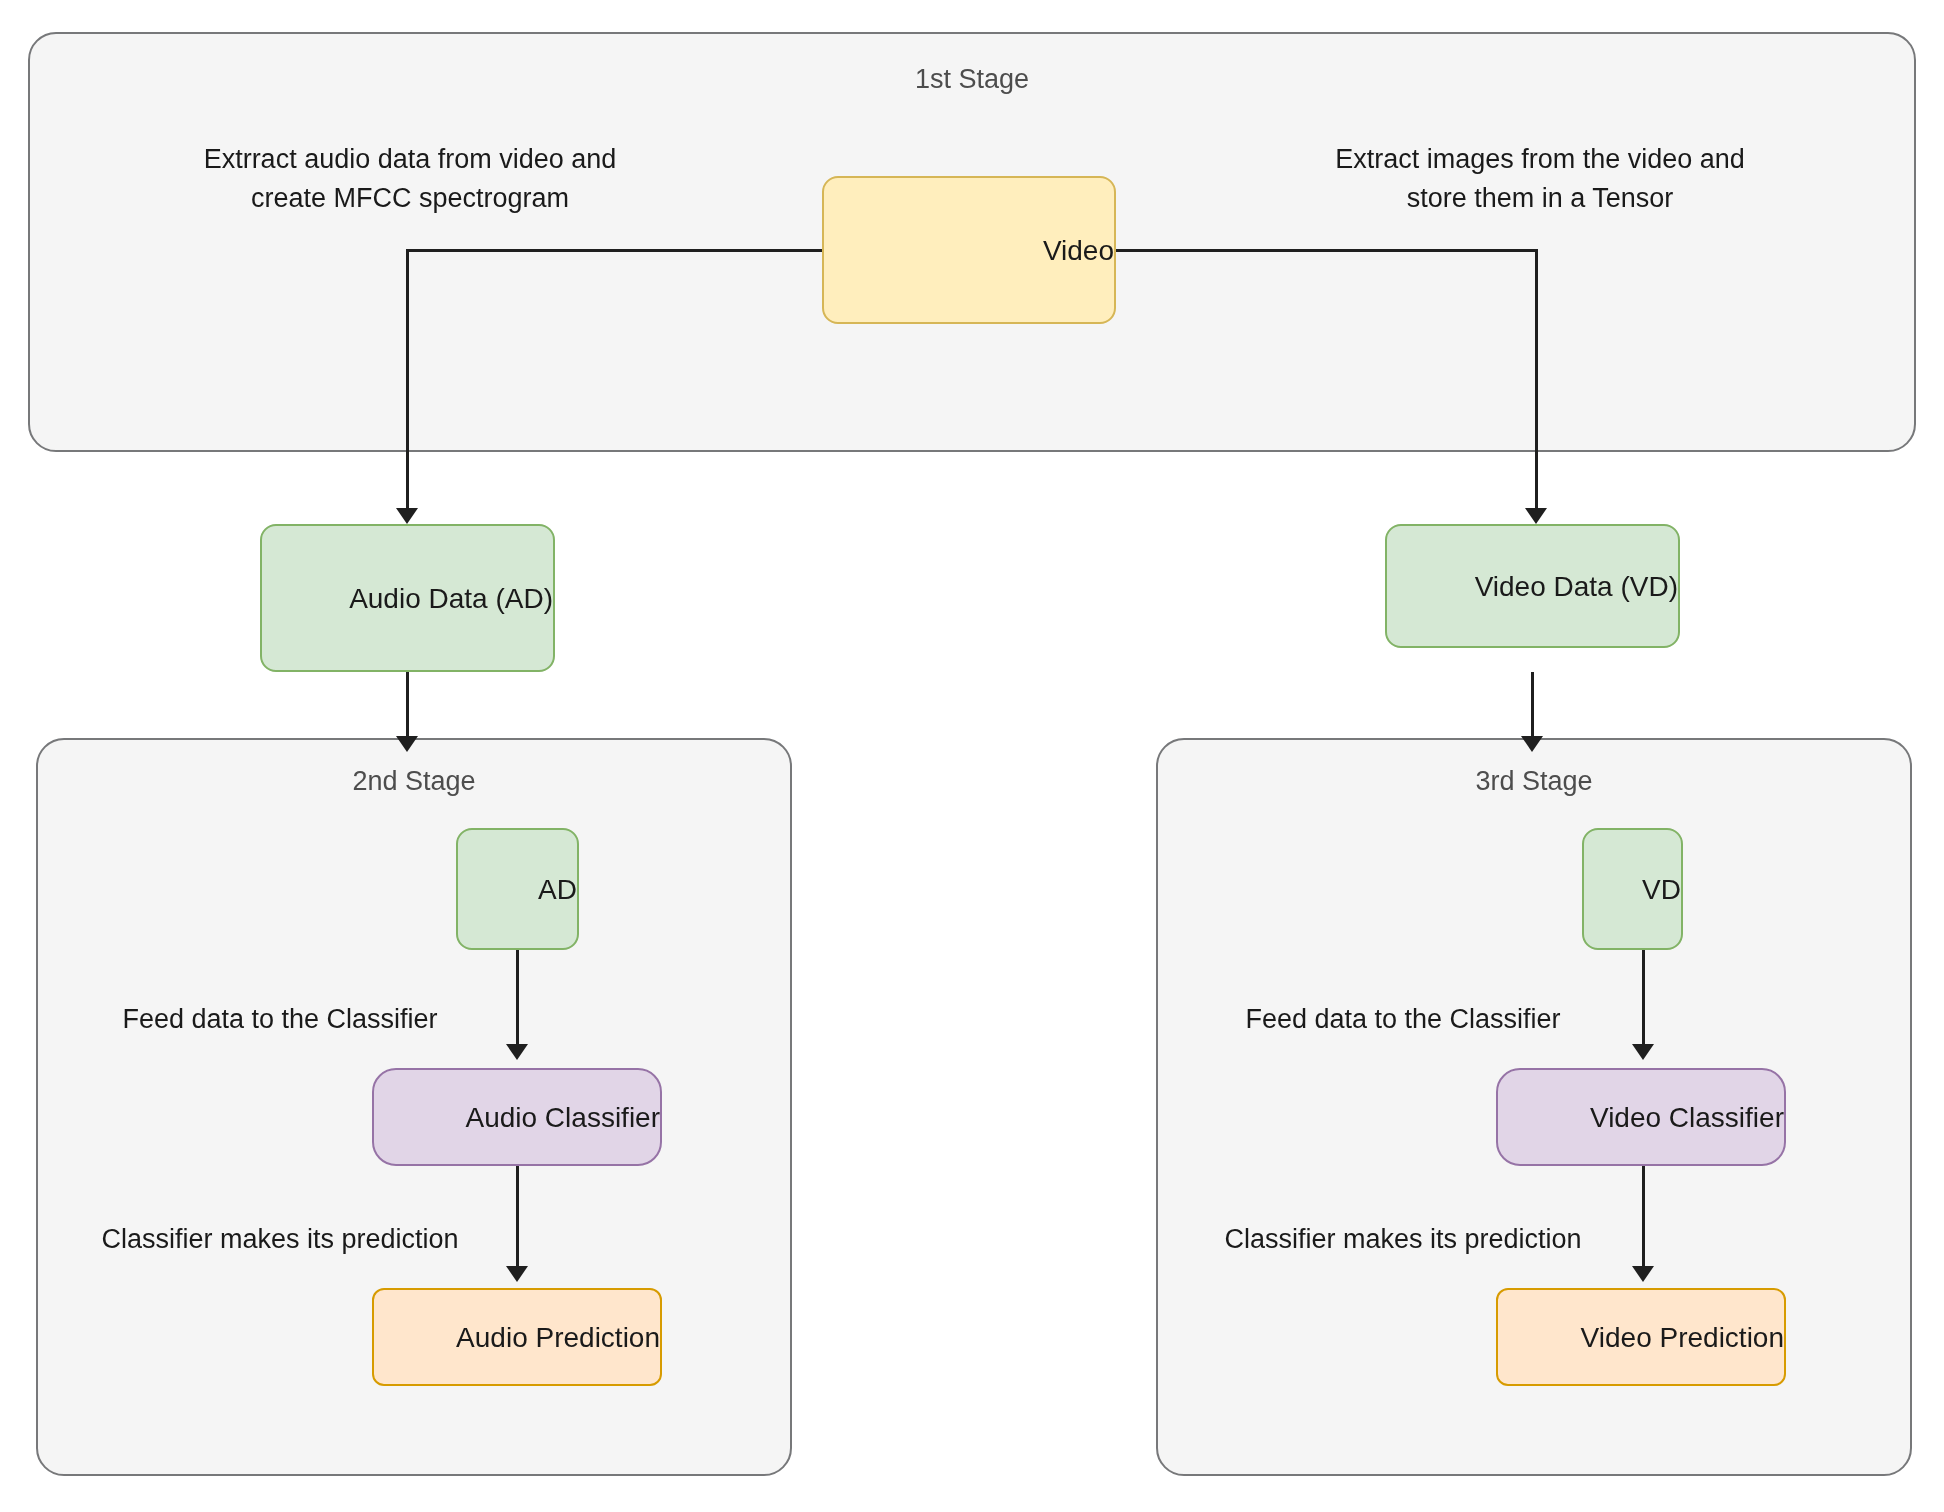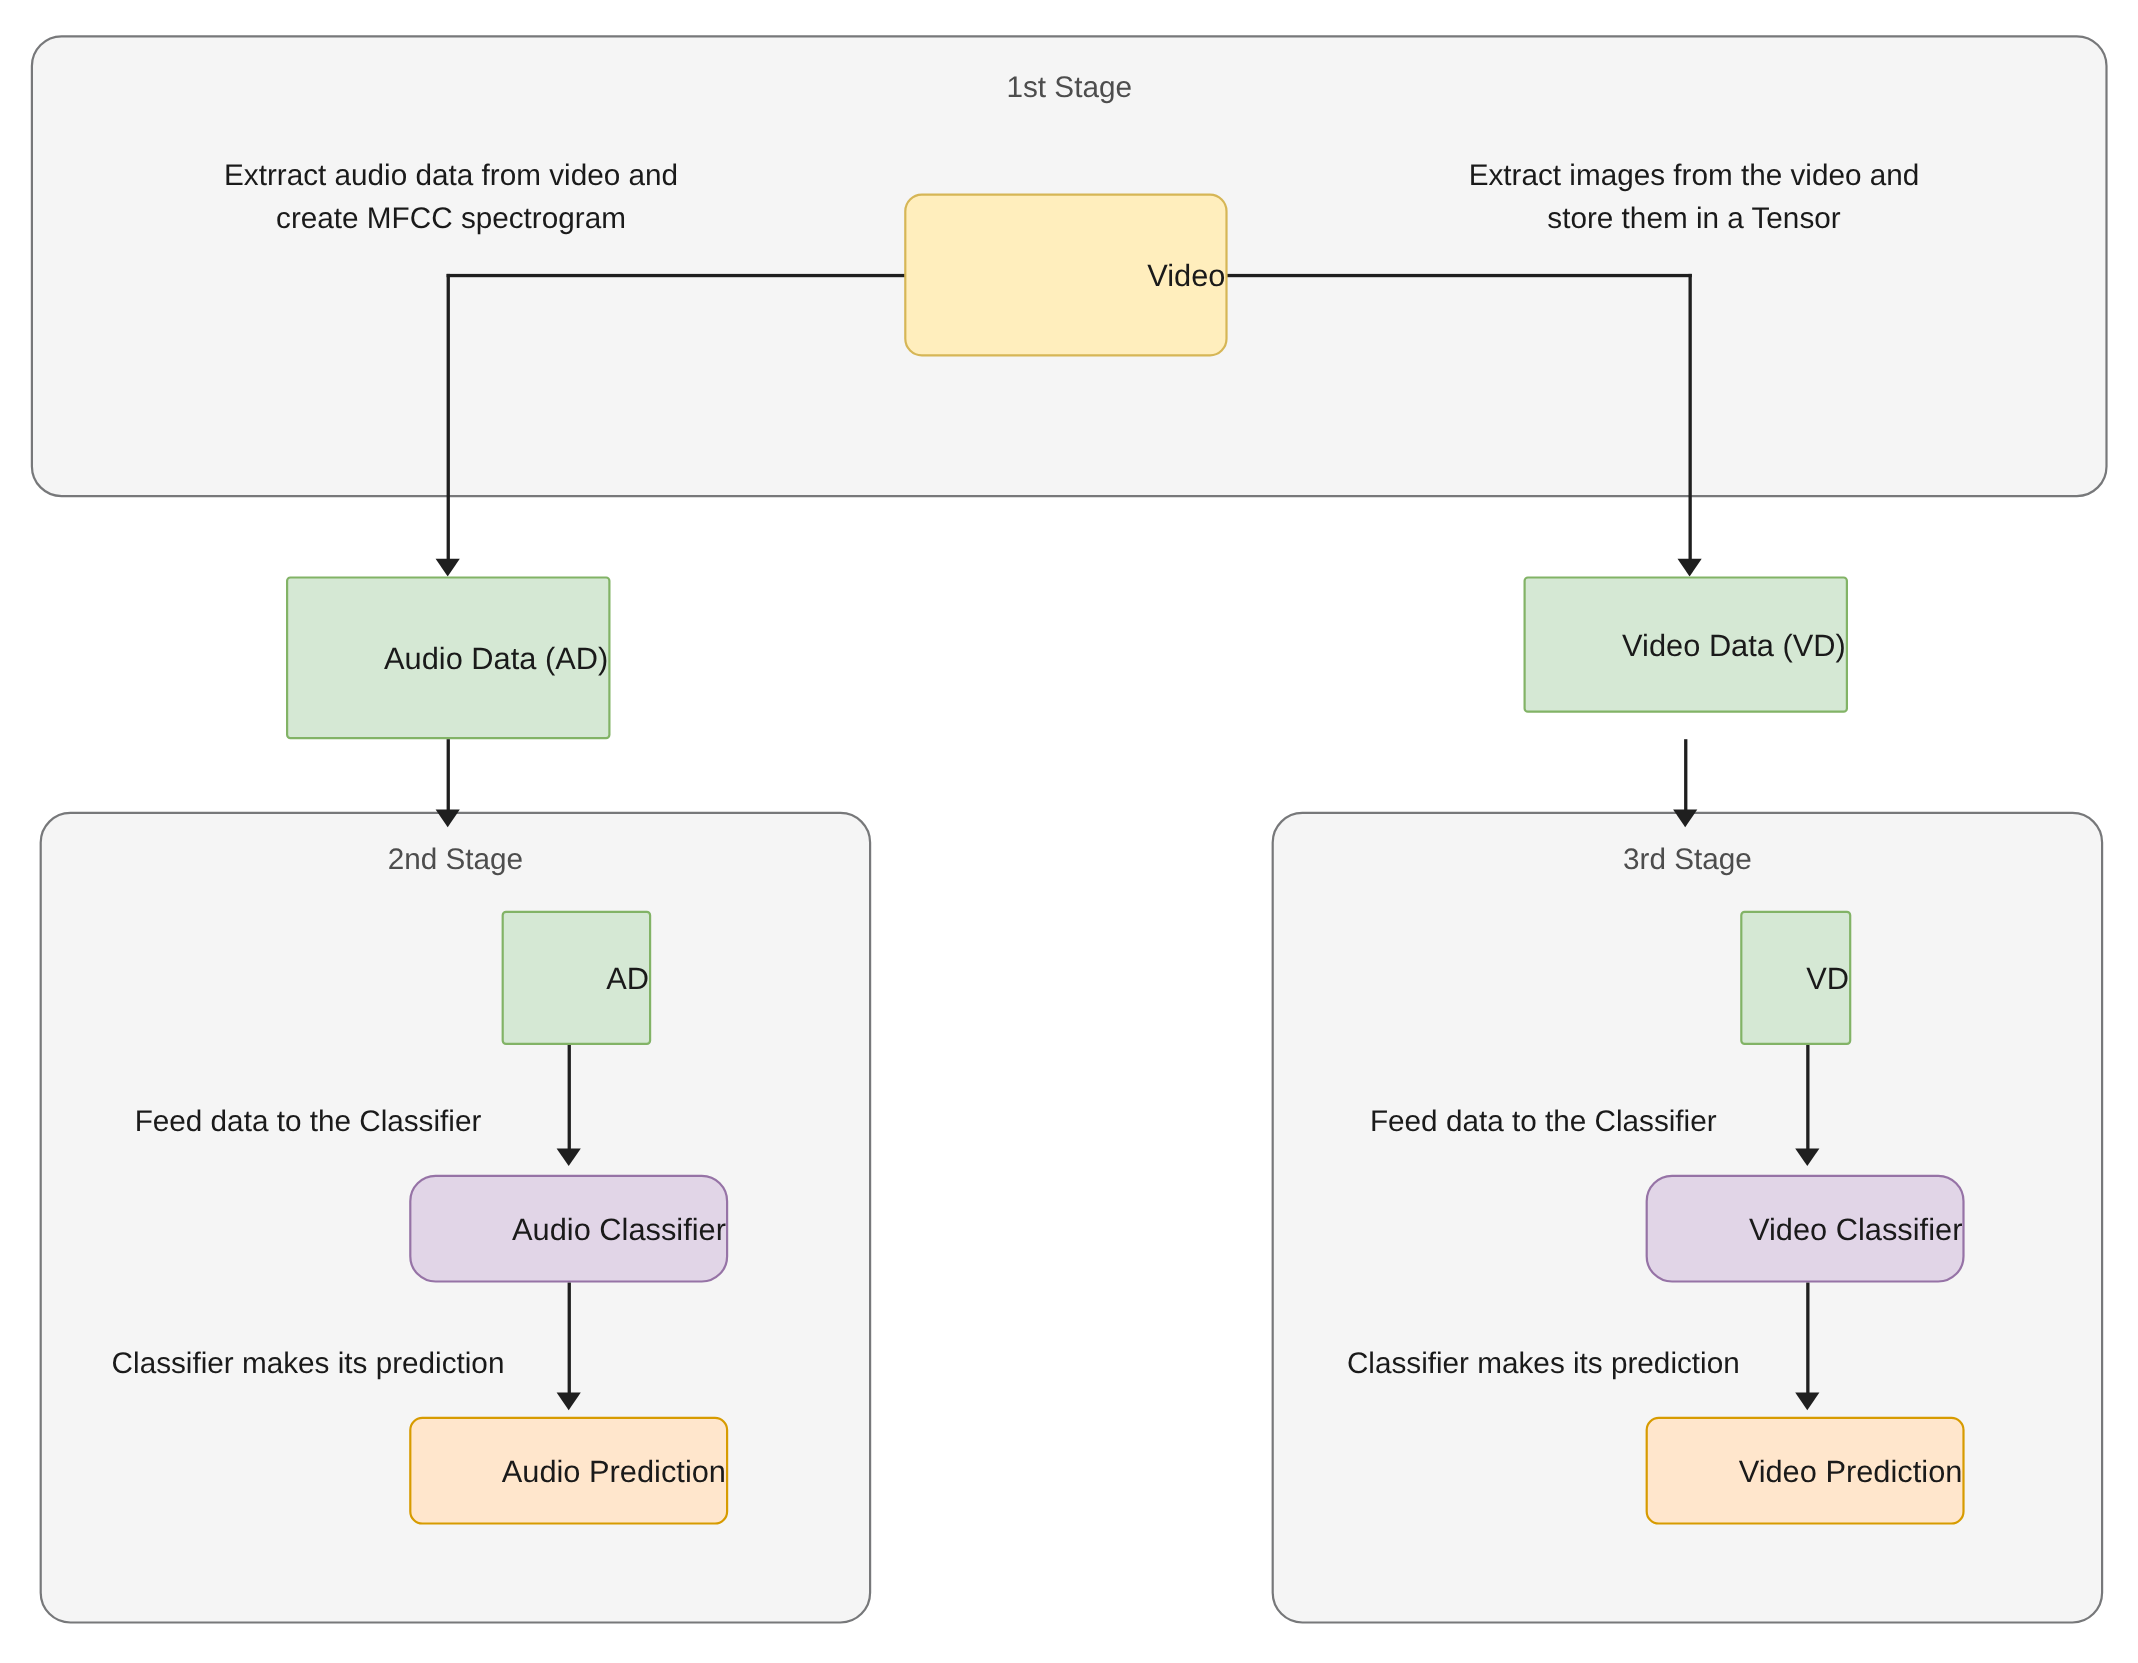--- a/index.html
+++ b/index.html
@@ -4,21 +4,21 @@
 <style>
   html,body{margin:0;padding:0;background:#ffffff;}
   body{font-family:"Liberation Sans", sans-serif;}
   #canvas{position:relative;width:1944px;height:1512px;background:#ffffff;overflow:hidden;}
 
   .stage{position:absolute;background:#f5f5f5;border:2px solid #77787a;border-radius:28px;box-sizing:border-box;}
   .stage-title{position:absolute;width:100%;text-align:center;color:#4d4d4d;font-size:27px;line-height:1;}
 
   .node{position:absolute;box-sizing:border-box;display:flex;align-items:center;justify-content:flex-end;text-align:center;color:#1a1a1a;font-size:28px;line-height:1.25;}
   .node.yellow{background:#ffeebd;border:2px solid #d6b656;border-radius:16px;}
-  .node.green{background:#d5e8d4;border:2px solid #82b366;border-radius:4px;}
+  .node.green{background:#d5e8d4;border:2px solid #82b366;border-radius:16px;}
   .node.purple{background:#e1d5e7;border:2px solid #9673a6;border-radius:24px;}
   .node.orange{background:#ffe6cc;border:2px solid #d79b00;border-radius:12px;}
 
   .note{position:absolute;color:#1a1a1a;font-size:27px;line-height:1.45;text-align:center;white-space:pre-line;}
 
   .seg-h{position:absolute;background:#1f1f1f;height:3px;}
   .seg-v{position:absolute;background:#1f1f1f;width:3px;}
   .arrowhead{position:absolute;width:0;height:0;border-left:11px solid transparent;border-right:11px solid transparent;border-top:16px solid #1f1f1f;}
 </style>
 </head>
@@ -62,21 +62,21 @@
   <div class="node green" style="left:1385px;top:524px;width:295px;height:124px;">
     <span>Video Data (VD)</span>
   </div>
 
   <div class="seg-v" style="left:406px;top:672px;height:72px;"></div>
   <div class="arrowhead" style="left:396px;top:736px;"></div>
 
   <div class="seg-v" style="left:1531px;top:672px;height:72px;"></div>
   <div class="arrowhead" style="left:1521px;top:736px;"></div>
 
-  <div class="node green" style="left:456px;top:828px;width:136px;height:122px;font-size:28px;">
+  <div class="node green" style="left:456px;top:828px;width:123px;height:122px;font-size:28px;">
     <span>AD</span>
   </div>
 
   <div class="seg-v" style="left:516px;top:950px;height:100px;"></div>
   <div class="arrowhead" style="left:506px;top:1044px;"></div>
 
   <div class="note" style="left:70px;top:1000px;width:420px;">Feed data to the Classifier</div>
 
   <div class="node purple" style="left:372px;top:1068px;width:290px;height:98px;">
     <span>Audio Classifier</span>

